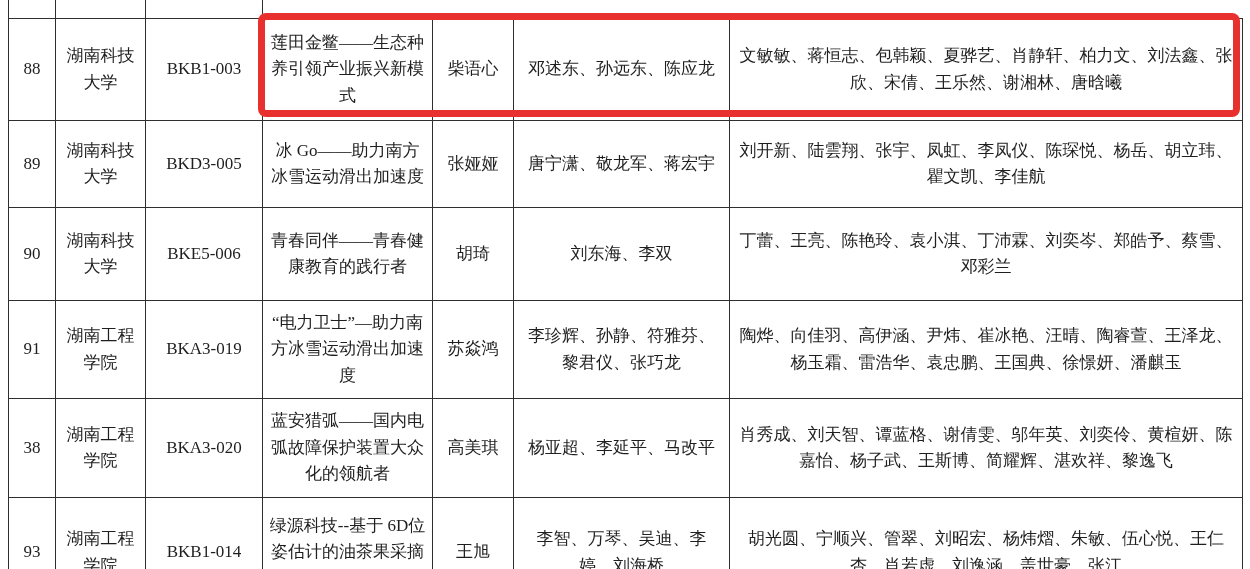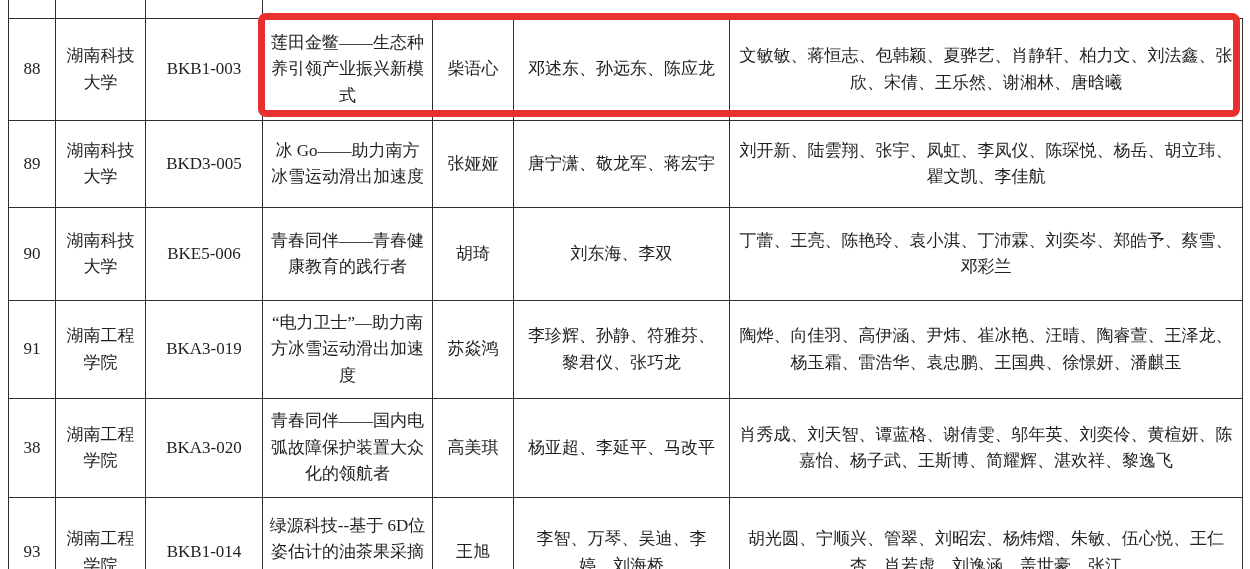--- a/index.html
+++ b/index.html
@@ -105,21 +105,21 @@
       <td class="c-code">BKA3-019</td>
       <td class="c-title">“电力卫士”—助力南方冰雪运动滑出加速度</td>
       <td class="c-leader">苏焱鸿</td>
       <td class="c-advisors">李珍辉、孙静、符雅芬、黎君仪、张巧龙</td>
       <td class="c-members">陶烨、向佳羽、高伊涵、尹炜、崔冰艳、汪晴、陶睿萱、王泽龙、杨玉霜、雷浩华、袁忠鹏、王国典、徐憬妍、潘麒玉</td>
     </tr>
         <tr>
       <td class="c-no">38</td>
       <td class="c-univ">湖南工程学院</td>
       <td class="c-code">BKA3-020</td>
-      <td class="c-title">青春同伴——国内电弧故障保护装置大众化的领航者</td>
+      <td class="c-title">蓝安猎弧——国内电弧故障保护装置大众化的领航者</td>
       <td class="c-leader">高美琪</td>
       <td class="c-advisors">杨亚超、李延平、马改平</td>
       <td class="c-members">肖秀成、刘天智、谭蓝格、谢倩雯、邬年英、刘奕伶、黄楦妍、陈嘉怡、杨子武、王斯博、简耀辉、湛欢祥、黎逸飞</td>
     </tr>
         <tr>
       <td class="c-no">93</td>
       <td class="c-univ">湖南工程学院</td>
       <td class="c-code">BKB1-014</td>
       <td class="c-title">绿源科技--基于 6D位姿估计的油茶果采摘机器人</td>
       <td class="c-leader">王旭</td>

